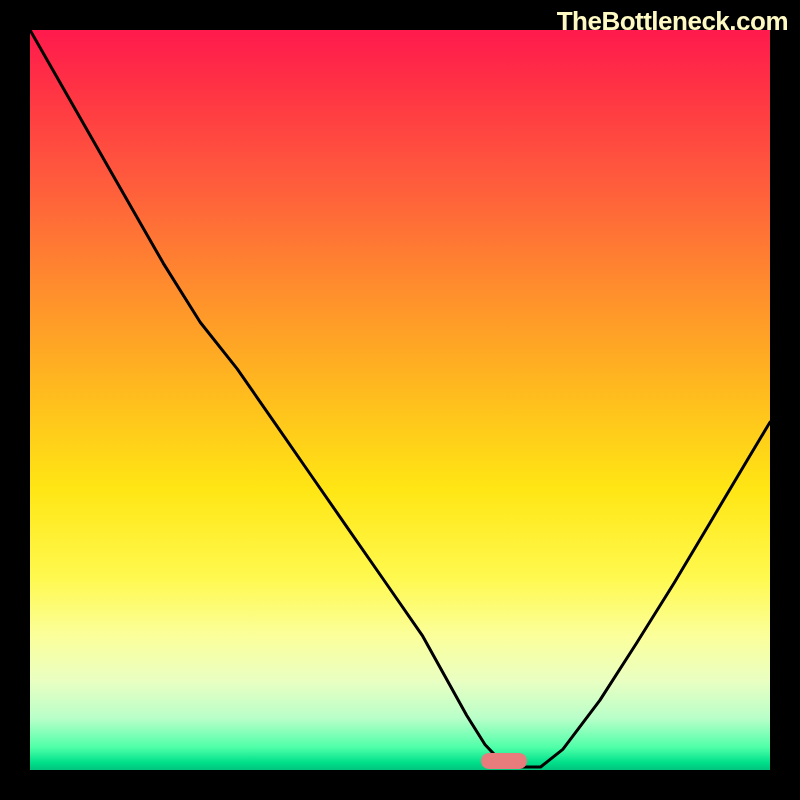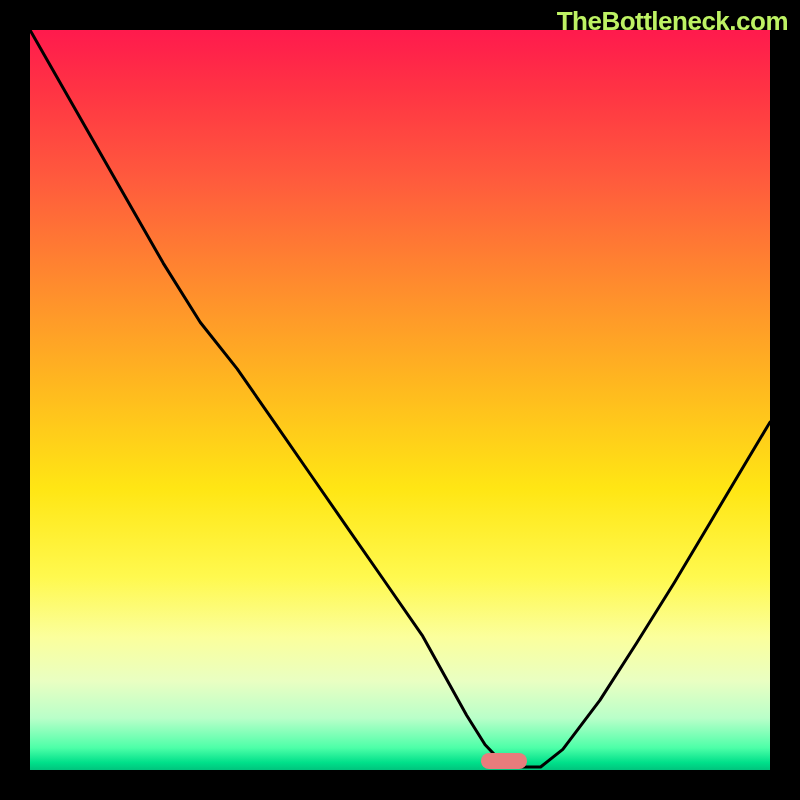--- a/index.html
+++ b/index.html
@@ -58,21 +58,21 @@
     transform: translate(-50%, -50%);
   }
   
   .watermark {
     position: absolute;
     top: 6px;
     right: 12px;
     font-family: Arial, Helvetica, sans-serif;
     font-size: 26px;
     font-weight: 600;
-    color: #bef264;
+    color: #fef9c3;
     letter-spacing: -0.5px;
     user-select: none;
   }
 </style>
 </head>
 <body>
 
 <div class="frame">
 
   <div class="watermark">TheBottleneck.com</div>

